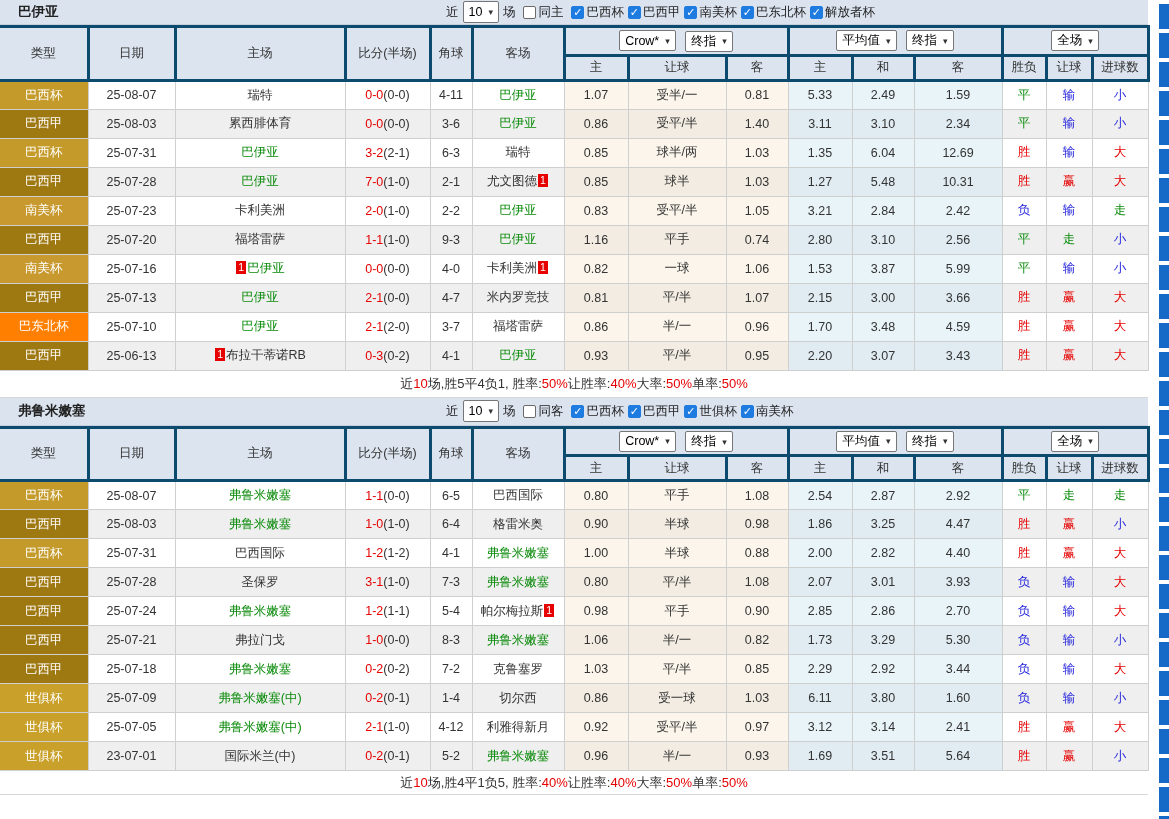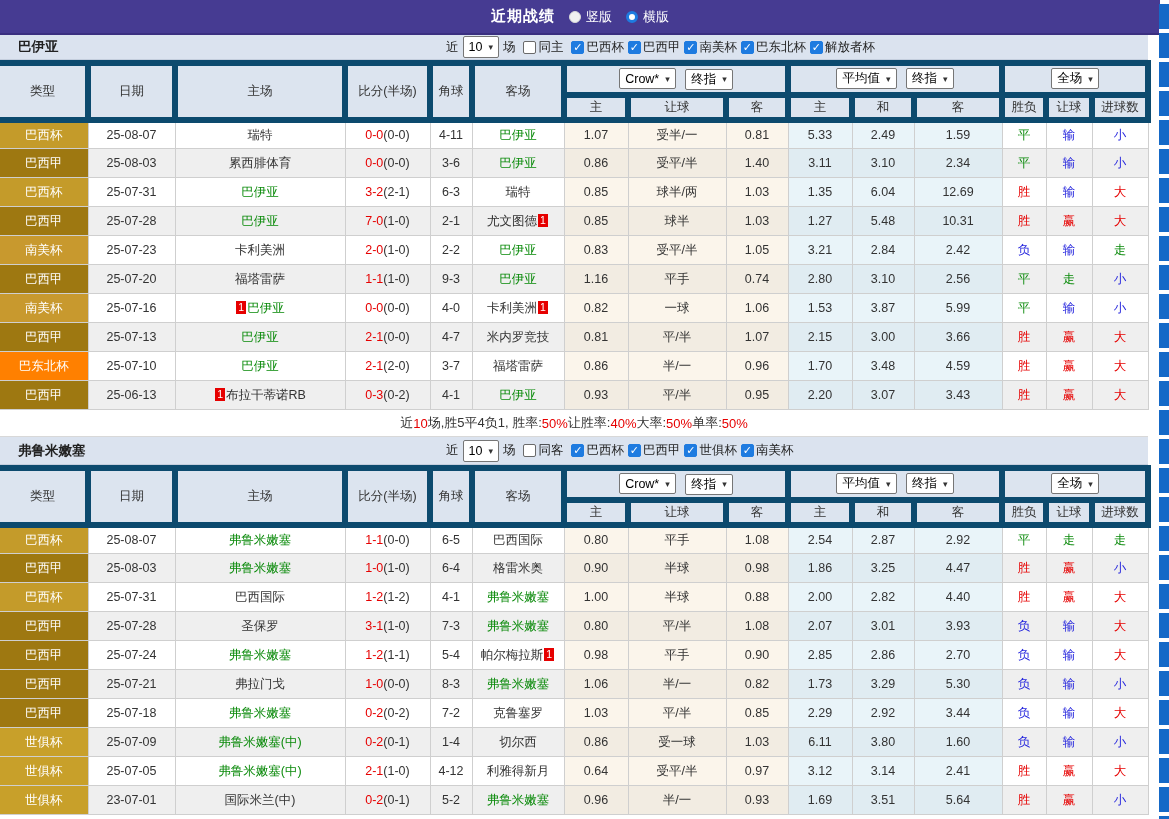--- a/index.html
+++ b/index.html
@@ -27,21 +27,21 @@
   .select .car{font-size:9px;color:#333;}
   .cb{width:13px;height:13px;box-sizing:border-box;border-radius:2px;display:inline-flex;
       align-items:center;justify-content:center;font-size:11px;line-height:1;cursor:pointer;}
   .cb.on{background:var(--cbblue);border:1px solid var(--cbblue);color:#fff;}
   .cb.off{background:#fff;border:1px solid #6a6a6a;color:transparent;}
   .cbwrap{display:inline-flex;align-items:center;gap:2px;margin-left:4px;cursor:pointer;}
   
   table{border-collapse:collapse;table-layout:fixed;width:1148px;}
   th,td{box-sizing:border-box;text-align:center;vertical-align:middle;overflow:hidden;white-space:nowrap;}
   thead th{background:#DCE4EF;color:#333;font-weight:normal;font-size:12.5px;
-           border:6px solid #0c4a6e;height:25px;}
+           border:3px solid #0c4a6e;height:25px;}
   thead tr th:first-child{border-left:none;}
   .grouphead{padding:2px 0;}
   .grouphead .select{height:19px;margin:0 3px;}
   tbody td{height:29px;border:1px solid #CFCFCF;font-size:12.5px;color:#333;background:#fff;}
   tbody td:first-child{border-left:none;}
   tbody tr:nth-child(even) td{background:#EFEFEF;}
   tbody td.type{color:#fff;font-size:12.5px;}
   tbody tr:nth-child(odd) td.crow{background:var(--cream);}
   tbody tr:nth-child(even) td.crow{background:var(--cream2);}
   tbody tr:nth-child(odd) td.avg{background:var(--lblue);}
@@ -61,31 +61,20 @@
   .summary .red{color:var(--red);}
   
   #teamrow0{height:25px;} #teamrow1{height:28px;}
   #summary0{height:27px;} #summary1{height:24px;}
 </style>
 </head>
 <body>
 
 <div class="page">
 
-  <div class="titlebar">
-    <span class="title">近期战绩</span>
-    <span class="radio-wrap">
-      <span class="radio sel"></span>
-      <span>竖版</span>
-    </span>
-    <span class="radio-wrap">
-      <span class="radio unsel"></span>
-      <span>横版</span>
-    </span>
-  </div>
 
   <section>
     <div class="teamrow" id="teamrow0">
       <span class="team">巴伊亚</span>
       <span class="filters">
         <span>近</span>
         <span class="select">
           <span>10</span>
             <span class="car">▾</span>
         </span>
@@ -595,21 +584,21 @@
             <td class="res c-blue">输</td>
             <td class="res c-blue">小</td>
           </tr>
           <tr>
             <td class="type" style="background:#C8A02A"><span>世俱杯</span></td>
             <td class="date">25-07-05</td>
             <td><span class="tname focus">弗鲁米嫩塞(中)</span></td>
             <td><span class="ft">2-1</span><span class="ht">(1-0)</span></td>
             <td>4-12</td>
             <td><span class="tname">利雅得新月</span></td>
-            <td class="crow">0.64</td>
+            <td class="crow">0.92</td>
             <td class="crow">受平/半</td>
             <td class="crow">0.97</td>
             <td class="avg">3.12</td>
             <td class="avg">3.14</td>
             <td class="avg">2.41</td>
             <td class="res c-red">胜</td>
             <td class="res c-red">赢</td>
             <td class="res c-red">大</td>
           </tr>
           <tr>

